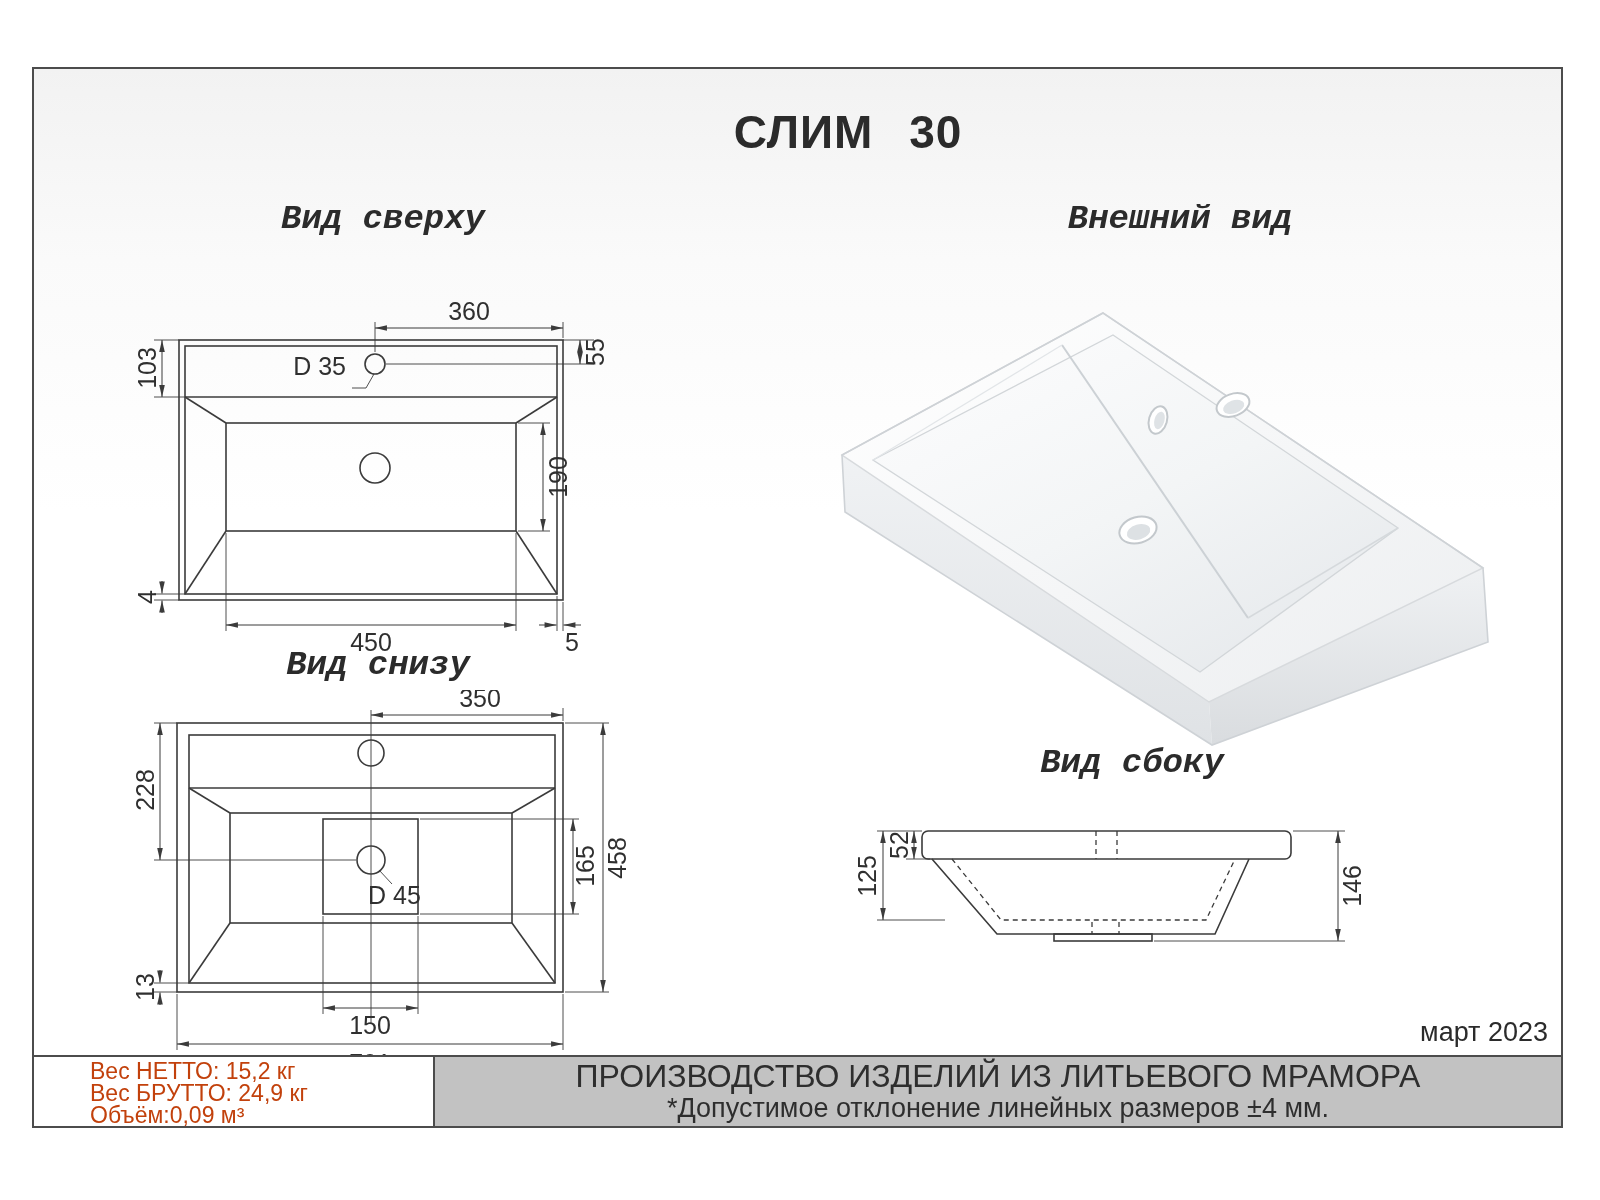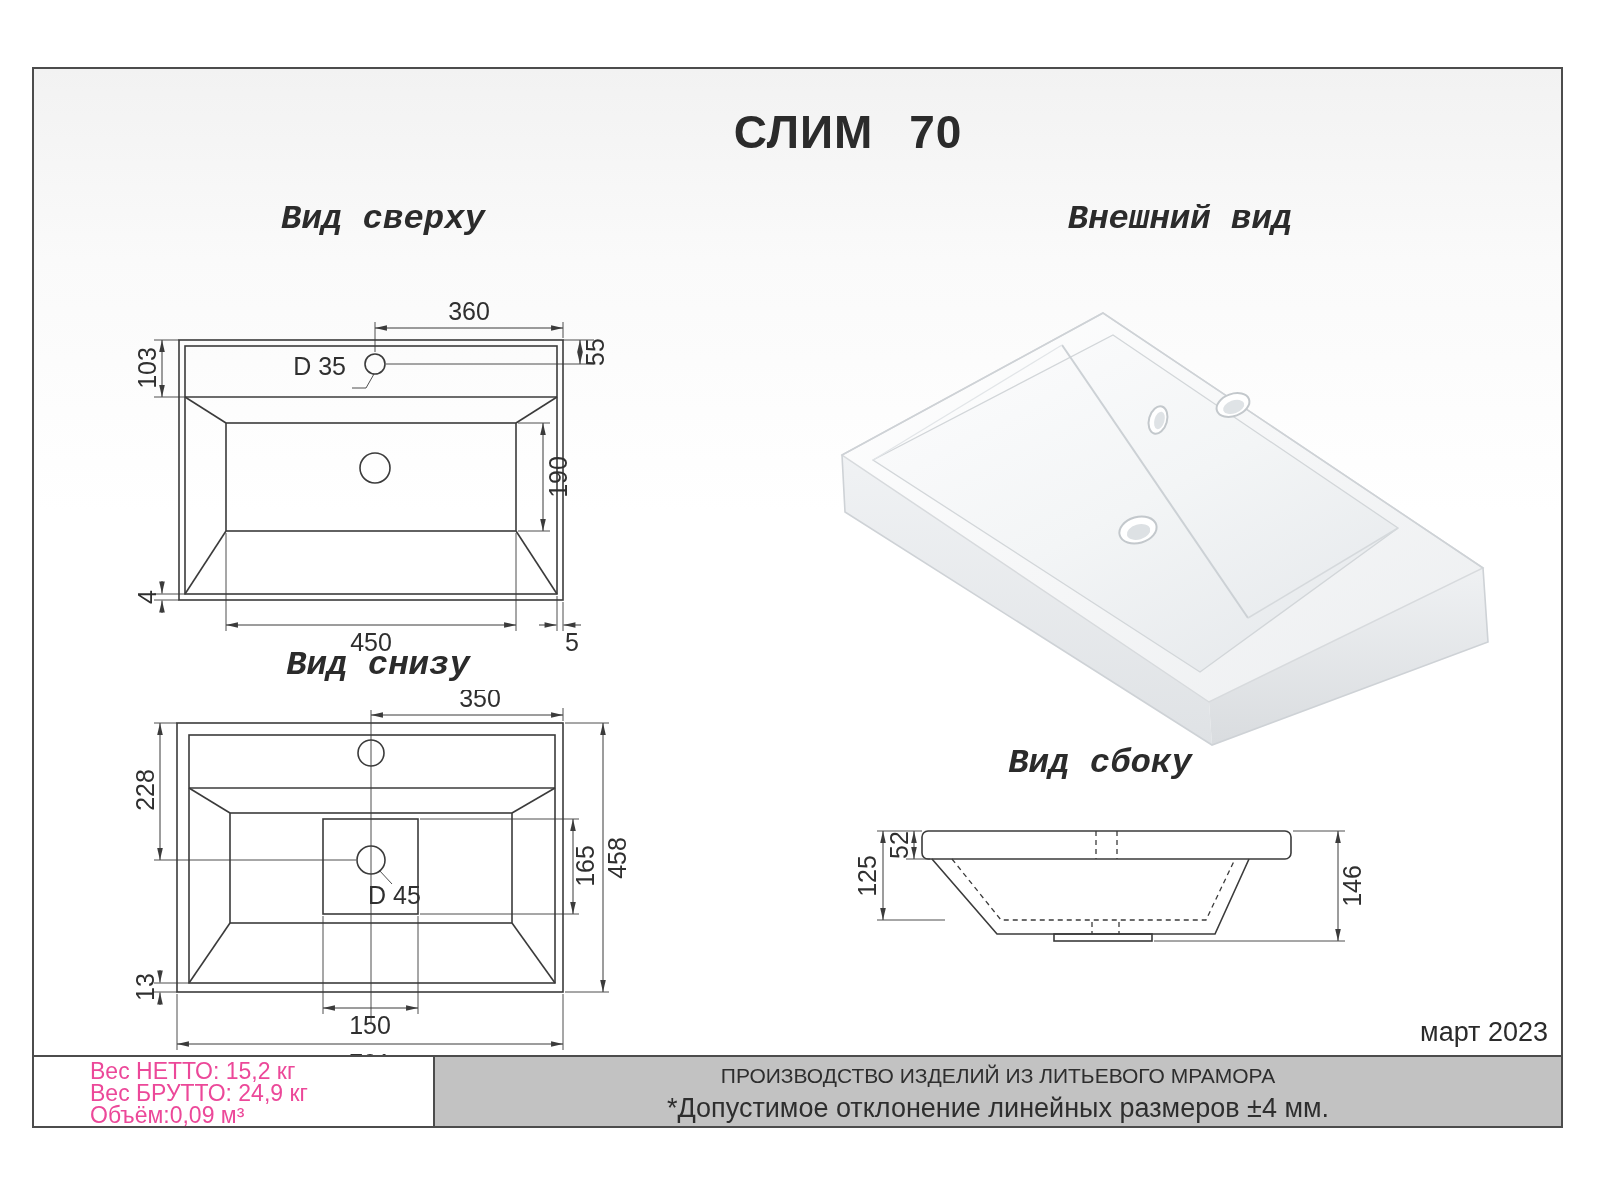--- a/index.html
+++ b/index.html
@@ -19,21 +19,21 @@
     font-size:46px;font-weight:bold;letter-spacing:1px;word-spacing:22px;
     color:#2b2b2b;white-space:nowrap;
   }
   .view-title{
     position:absolute;transform:translateX(-50%);
     font-size:34px;font-weight:bold;font-style:italic;color:#2b2b2b;white-space:nowrap;font-family:Liberation Mono, monospace;
   }
   #t-top{left:383px;top:200px;}
   #t-ext{left:1180px;top:200px;}
   #t-bot{left:378px;top:646px;}
-  #t-side{left:1100px;top:744px;}
+  #t-side{left:1132px;top:744px;}
   .date-label{
     position:absolute;right:52px;top:1017px;font-size:27px;color:#2b2b2b;margin-left:44px;
   }
   .drawing{position:absolute;}
   #d-top{left:130px;top:300px;}
   #d-bot{left:130px;top:690px;}
   #d-side{left:850px;top:790px;}
   #d-ext{left:810px;top:290px;}
   svg text{
     font-family:"Liberation Sans", sans-serif;
@@ -43,35 +43,35 @@
   svg .thin{stroke:#3b3b3b;stroke-width:0.9;fill:none;}
   svg .dim{stroke:#3b3b3b;stroke-width:1;fill:none;}
   svg .dash{stroke:#3b3b3b;stroke-width:1.3;fill:none;stroke-dasharray:5 4;}
   .footer{
     position:absolute;left:32px;top:1055px;width:1531px;height:73px;
     border:2px solid #4c4c4c;box-sizing:border-box;display:flex;background:#fff;
   }
   .footer-left{
     width:401px;box-sizing:border-box;border-right:2px solid #4c4c4c;
     background:#ffffff;padding:3px 0 0 56px;
-    font-size:23px;line-height:22px;color:#ec4899;
+    font-size:23px;line-height:22px;color:#c2410c;
   }
   .footer-right{
     flex:1;background:#c2c2c2;text-align:center;color:#2e2e2e;
     padding-top:2px;
   }
-  .footer-right .l1{font-size:21px;line-height:34px;}
+  .footer-right .l1{font-size:32px;line-height:34px;}
   .footer-right .l2{font-size:27px;line-height:30px;}
 </style>
 </head>
 <body>
 
 <div class="frame"></div>
 
-<div class="page-title">СЛИМ 70</div>
+<div class="page-title">СЛИМ 30</div>
 
 <div class="view-title" id="t-top">Вид сверху</div>
 <div class="view-title" id="t-ext">Внешний вид</div>
 <div class="view-title" id="t-bot">Вид снизу</div>
 <div class="view-title" id="t-side">Вид сбоку</div>
 
 <div class="date-label">март 2023</div>
 
 <svg id="d-top" class="drawing" width="480" height="355" viewBox="0 0 480 355">
   <defs>

